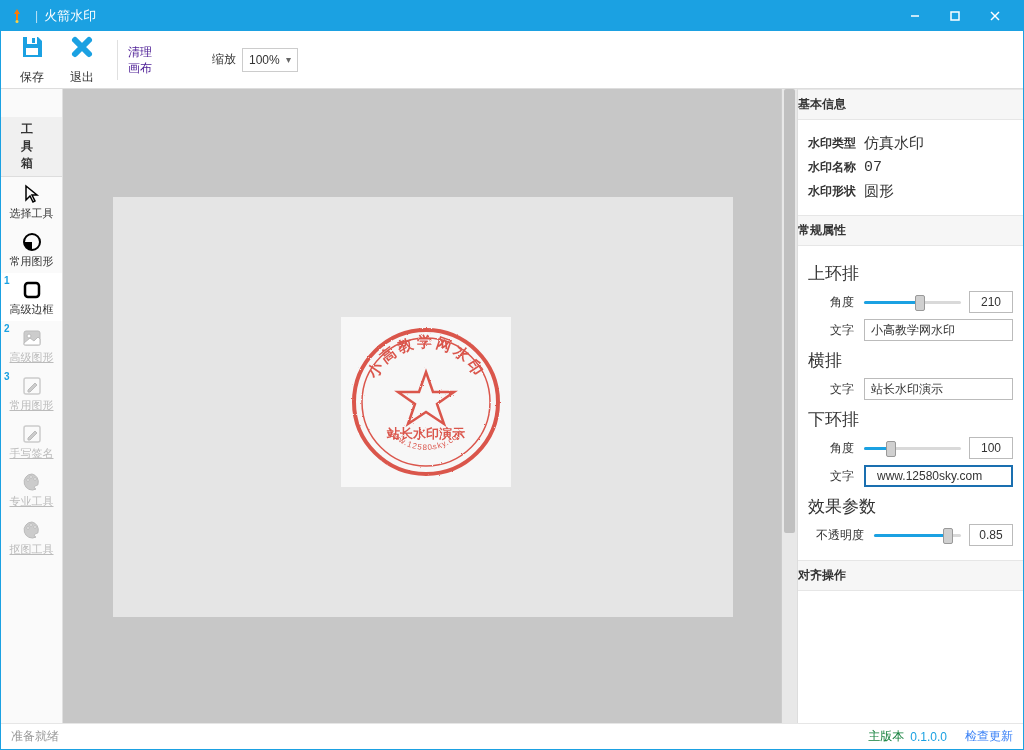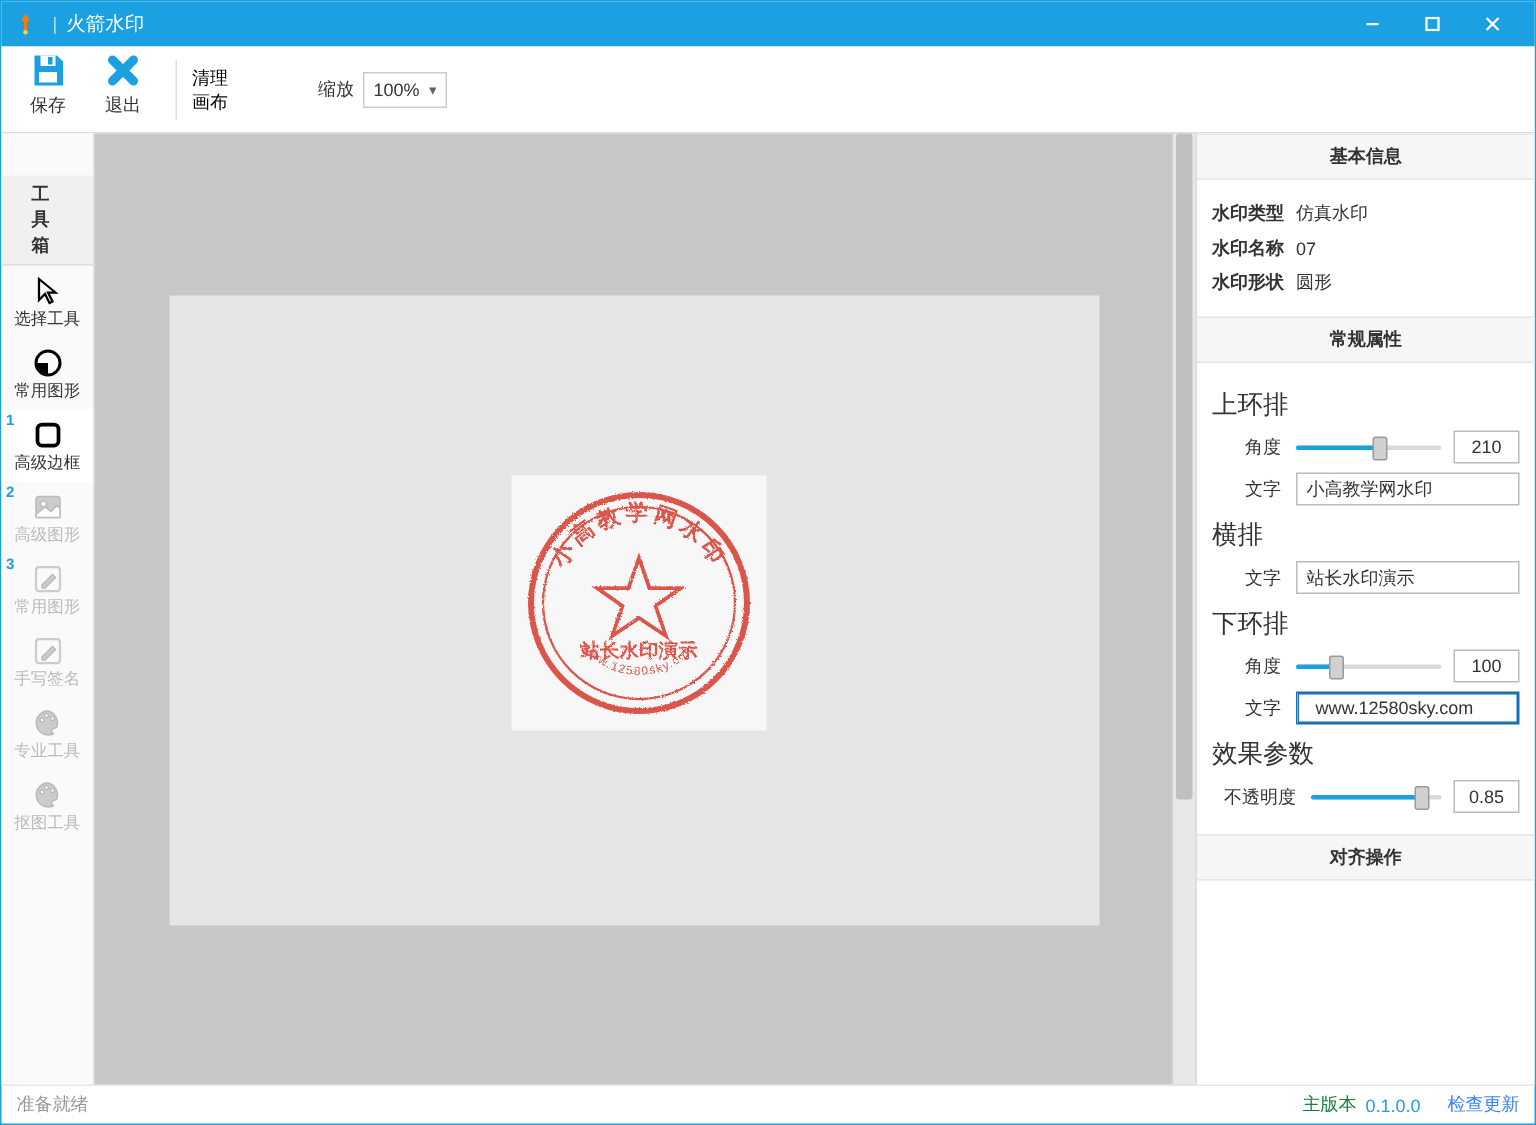--- a/index.html
+++ b/index.html
@@ -8,55 +8,55 @@
 .window { width: 1024px; height: 750px; display: flex; flex-direction: column; border: 1px solid #1ba1e2; }
 
 .titlebar { height: 30px; background: #1ba1e2; color: #fff; display: flex; align-items: center; padding: 0 8px; }
 .titlebar .app-icon { width: 16px; height: 16px; margin-right: 4px; display: inline-flex; align-items: center; justify-content: center; }
 .titlebar .separator { color: rgba(255,255,255,0.7); margin: 0 6px; }
 .titlebar .title { font-size: 13px; }
 .titlebar .spacer { flex: 1; }
 .titlebar .win-btn { width: 40px; height: 30px; display: flex; align-items: center; justify-content: center; color: #fff; cursor: pointer; }
 
 .toolbar { height: 58px; background: #fff; border-bottom: 1px solid #ddd; display: flex; align-items: center; padding: 0 6px; }
-.tb-btn { display: flex; flex-direction: column; align-items: center; justify-content: flex-start; width: 50px; height: 52px; cursor: pointer; }
+.tb-btn { display: flex; flex-direction: column; align-items: center; justify-content: space-between; width: 50px; height: 52px; cursor: pointer; }
 .tb-btn .tb-icon { width: 26px; height: 26px; display: flex; align-items: center; justify-content: center; }
 .tb-btn .tb-label { font-size: 12px; margin-top: 2px; color: #333; }
 .tb-sep { width: 1px; height: 40px; background: #e0e0e0; margin: 0 10px; }
-.tb-text-col { display: flex; flex-direction: column; font-size: 12px; line-height: 16px; cursor: pointer; color: #000000; }
+.tb-text-col { display: flex; flex-direction: column; font-size: 12px; line-height: 16px; cursor: pointer; color: #4c1d95; }
 .tb-zoom { display: flex; align-items: center; margin-left: 16px; }
 .tb-zoom-label { font-size: 12px; margin-right: 6px; margin-left: 44px; }
 .tb-zoom-select { height: 24px; border: 1px solid #ccc; padding: 0 6px; font-size: 12px; display: flex; align-items: center; background: #fff; cursor: pointer; min-width: 56px; position: relative; }
 .tb-zoom-select::after { content: "▾"; position: absolute; right: 6px; color: #666; font-size: 10px; }
 
 .main { flex: 1; display: flex; min-height: 0; }
 
 .toolbox { width: 62px; background: #fafafa; border-right: 1px solid #e0e0e0; display: flex; flex-direction: column; }
 .toolbox-header { font-size: 12px; font-weight: bold; padding: 4px 20px; background: #f0f0f0; border-bottom: 1px solid #ddd; margin-top: 28px; }
 .tool { display: flex; flex-direction: column; align-items: center; padding: 6px 2px 6px 2px; cursor: pointer; position: relative; }
 .tool.selected { background: #fff; }
 .tool .badge { position: absolute; top: 2px; left: 3px; font-size: 10px; color: #1ba1e2; font-weight: bold; }
 .tool .tool-icon { width: 22px; height: 22px; display: flex; align-items: center; justify-content: center; }
 .tool .tool-label { font-size: 11px; margin-top: 2px; color: #333; text-align: right; line-height: 12px; }
-.tool.disabled .tool-icon, .tool.disabled .tool-label { color: #bbb; }
+.tool.disabled .tool-icon, .tool.disabled .tool-label { color: #bbb; text-decoration: underline; }
 .tool.disabled svg { stroke: #bbb; fill: #bbb; }
 
 .canvas-area { flex: 1; background: #c7c7c7; position: relative; display: flex; overflow: hidden; }
 .canvas-scrollbox { flex: 1; overflow: hidden; position: relative; }
 .canvas-paper { position: absolute; left: 50px; top: 108px; width: 620px; height: 420px; background: #e5e5e5; }
 .canvas-item { position: absolute; left: 228px; top: 120px; width: 170px; height: 170px; background: #f7f7f7; display: flex; align-items: center; justify-content: center; }
 .vscroll { width: 16px; background: #e8e8e8; border-left: 1px solid #ccc; position: relative; }
 .vscroll .thumb { position: absolute; left: 2px; right: 2px; top: 0; height: 70%; background: #c0c0c0; border-radius: 2px; }
 
 .props { width: 226px; background: #fff; border-left: 1px solid #ddd; overflow-y: auto; }
-.section-header { text-align: center; font-size: 12px; font-weight: bold; padding: 6px 0; background: #f6f6f6; border-bottom: 1px solid #e6e6e6; border-top: 1px solid #e6e6e6; }
+.section-header { font-size: 12px; font-weight: bold; padding: 6px 0; background: #f6f6f6; border-bottom: 1px solid #e6e6e6; border-top: 1px solid #e6e6e6; }
 .section-body { padding: 8px 10px; }
 .kv-row { display: flex; align-items: center; margin: 6px 0; }
 .kv-label { width: 56px; font-weight: bold; font-size: 12px; }
-.kv-value { font-size: 12px; }
+.kv-value { font-size: 15px; font-family: Liberation Mono, monospace; }
 .group-label { font-weight: normal; font-size: 17px; margin: 8px 0 4px 0; }
 .control-row { display: flex; align-items: center; margin: 6px 0; }
 .control-label { width: 46px; text-align: right; font-size: 12px; margin-right: 10px; }
 .slider { flex: 1; height: 18px; position: relative; cursor: pointer; }
 .slider .track { position: absolute; left: 0; right: 0; top: 8px; height: 3px; background: #d9d9d9; border-radius: 2px; }
 .slider .fill { position: absolute; left: 0; top: 8px; height: 3px; background: #1ba1e2; border-radius: 2px; }
 .slider .thumb { position: absolute; top: 2px; width: 10px; height: 16px; background: #d0d0d0; border: 1px solid #999; border-radius: 2px; transform: translateX(-50%); }
 .numbox { width: 44px; height: 22px; border: 1px solid #bbb; margin-left: 8px; text-align: center; font-size: 12px; line-height: 20px; background: #fff; }
 .textbox { flex: 1; height: 22px; border: 1px solid #bbb; padding: 0 6px; font-size: 12px; line-height: 20px; background: #fff; }
 .textbox.focused { border: 1px solid #1a6fb0; box-shadow: 0 0 0 1px #1a6fb0 inset; padding-left: 12px; }

